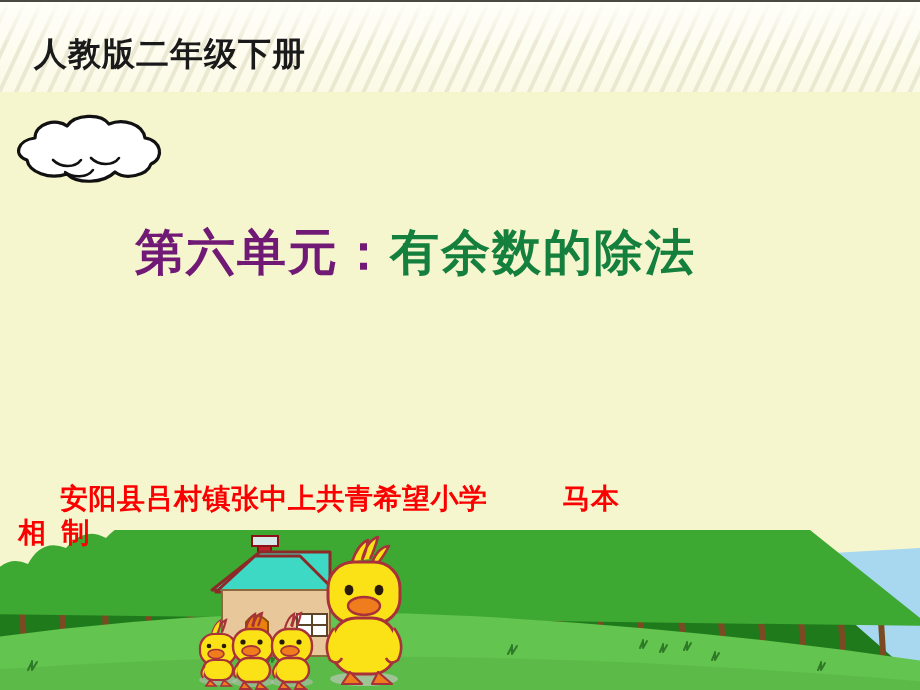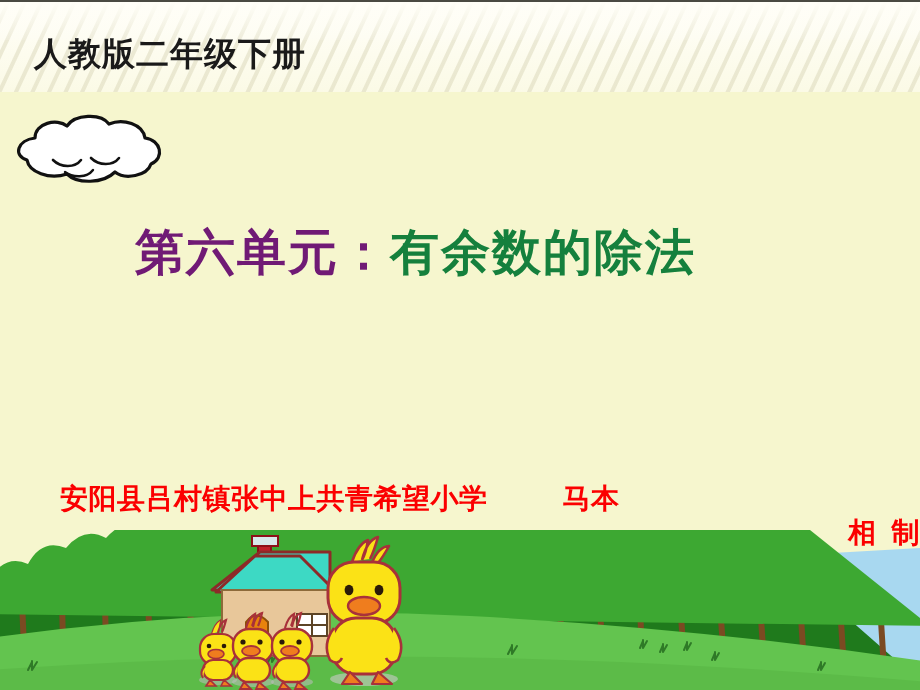--- a/index.html
+++ b/index.html
@@ -103,21 +103,21 @@
     position: absolute;
     left: 60px;
     top: 0;
     white-space: pre;
   }
   .credit-line2 {
     position: absolute;
     left: 0;
     top: 34px;
     width: 920px;
-    text-align: right;
+    text-align: left;
     white-space: pre;
     padding-left: 18px;
     box-sizing: border-box;
   }
 
   
   .scene {
     position: absolute;
     left: 0;
     bottom: 0;

